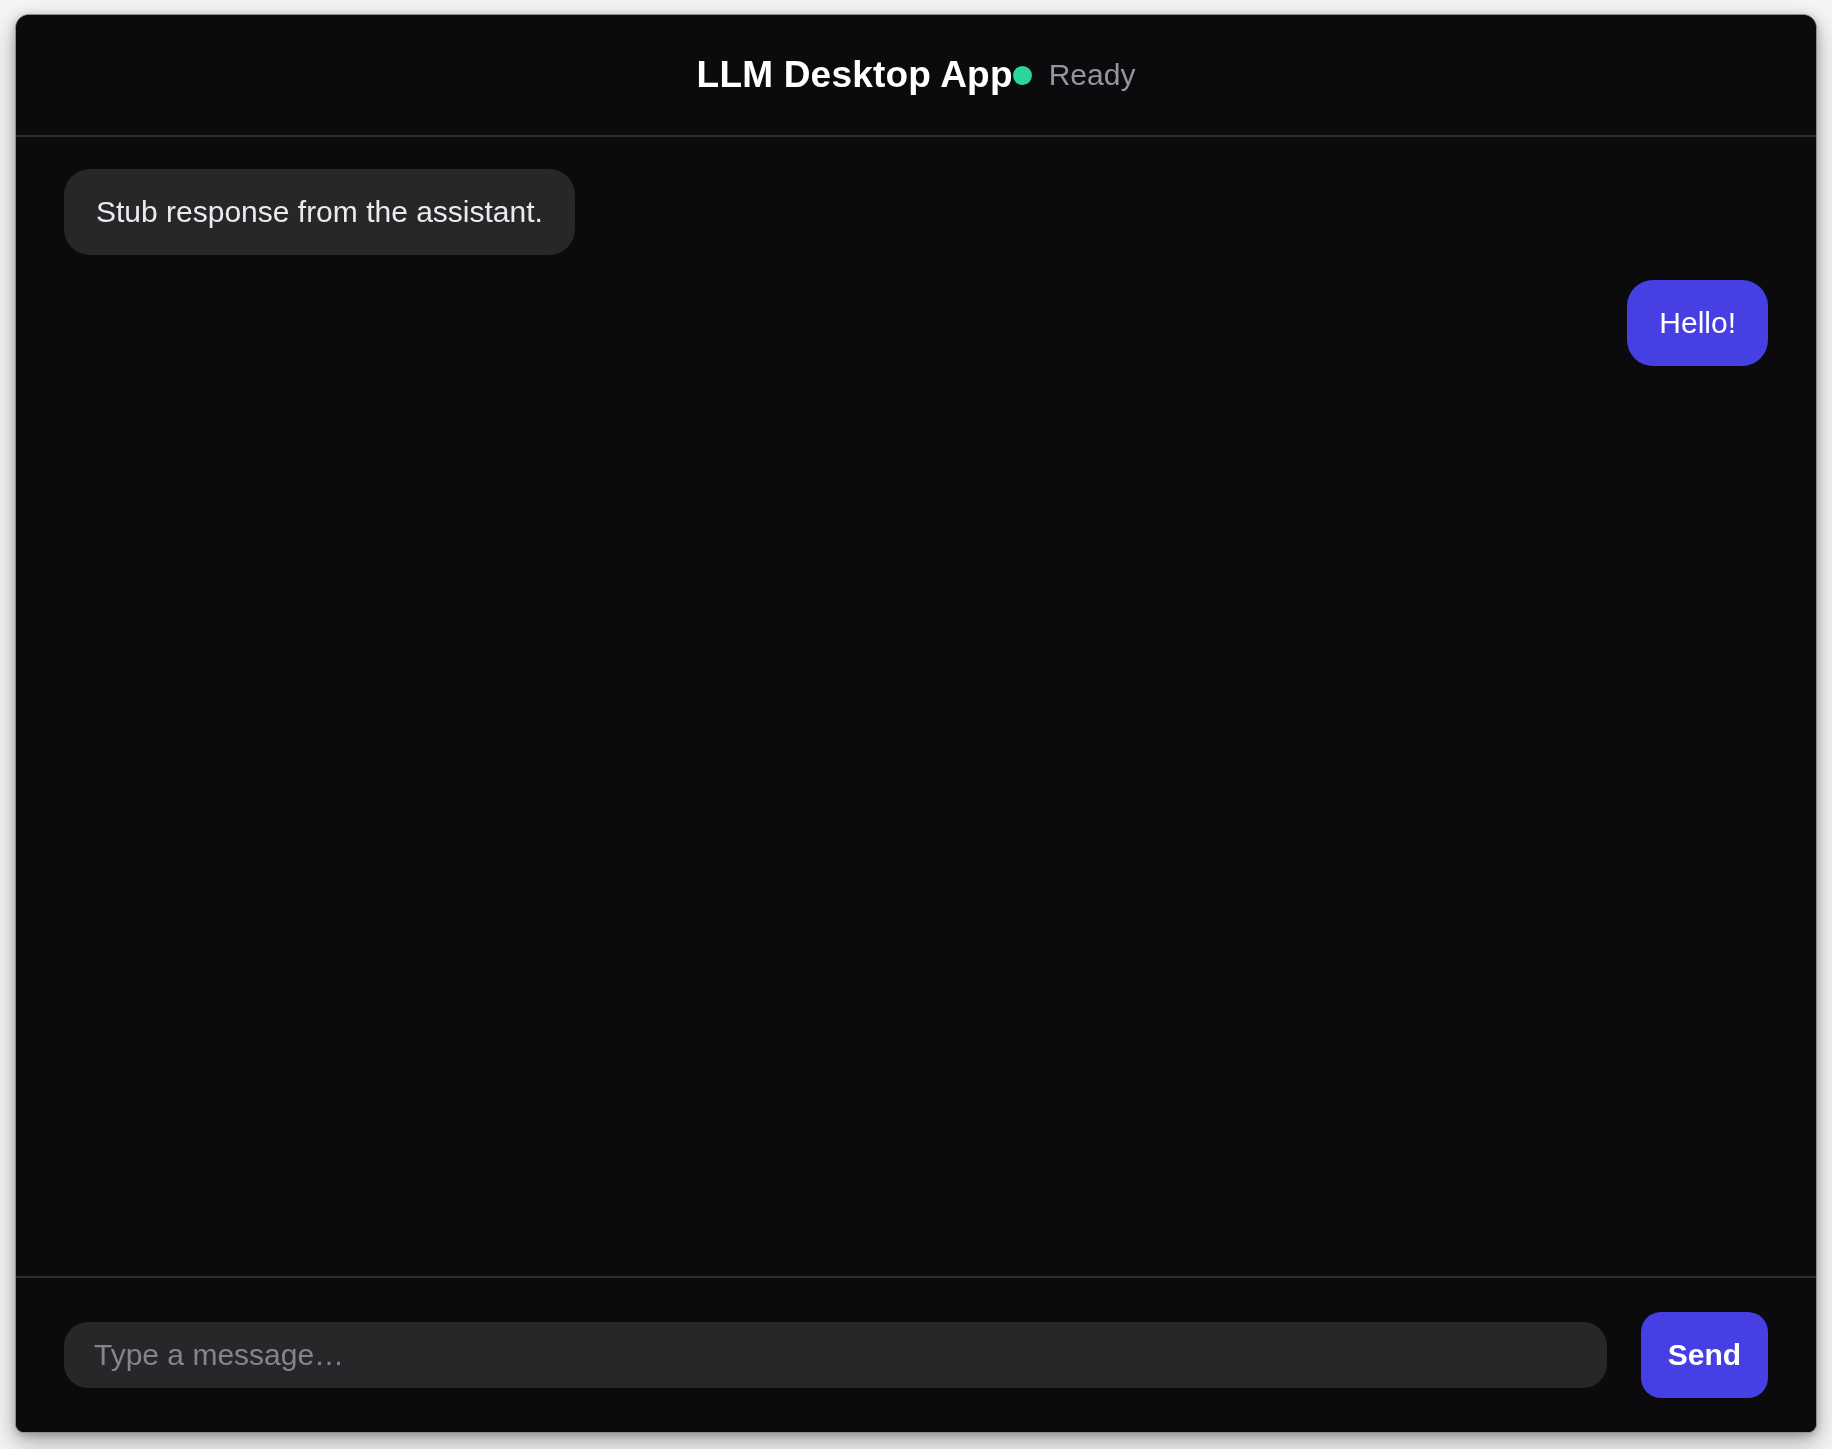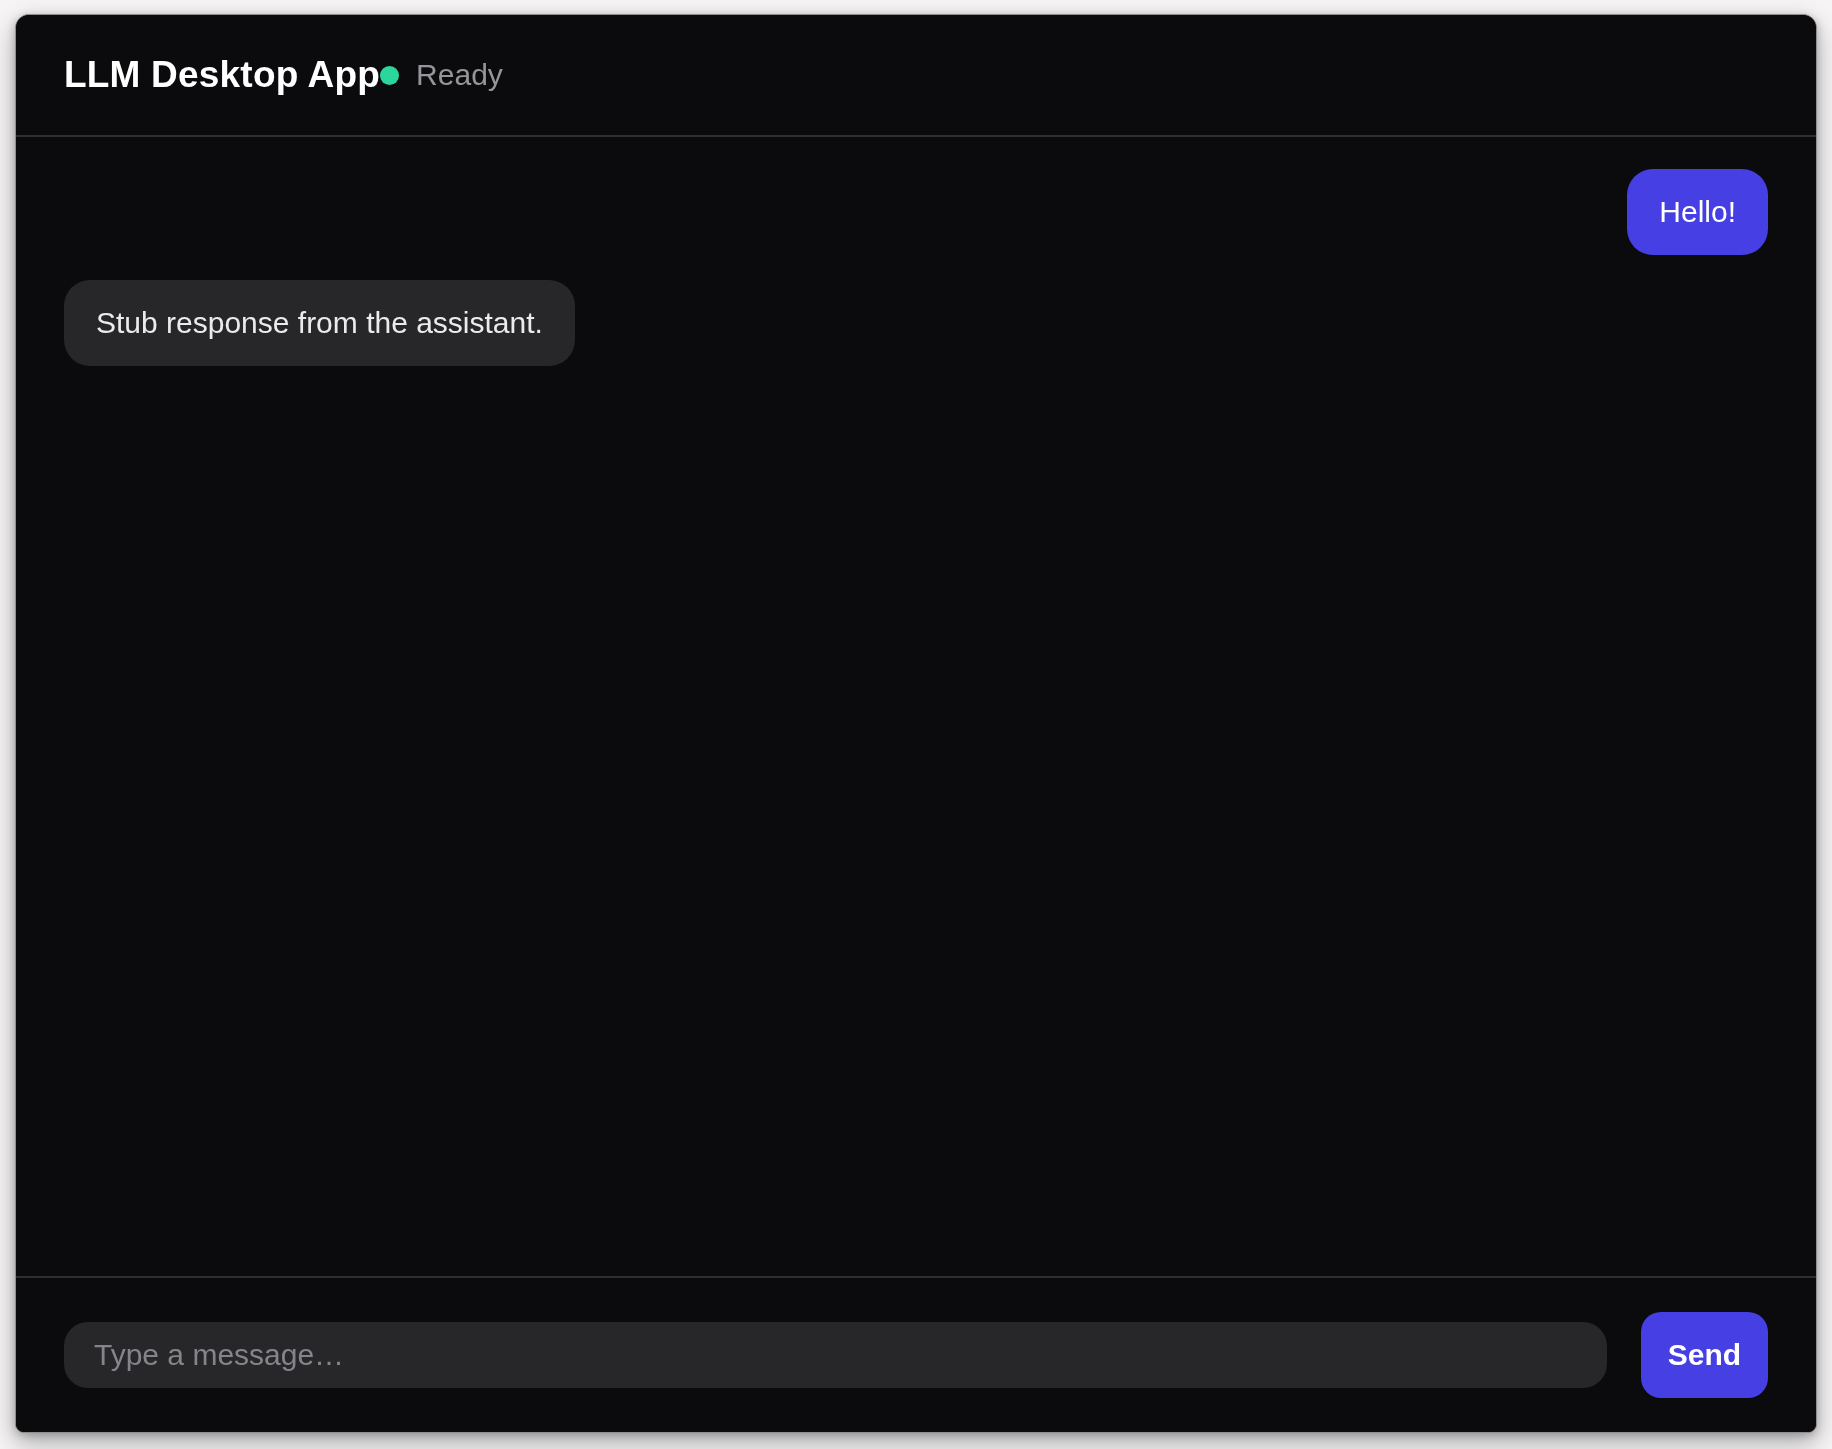--- a/index.html
+++ b/index.html
@@ -45,21 +45,21 @@
   .ctrl{
     width:42px;height:42px;border-radius:50%;
     background:#d7d7d7;border:none;cursor:pointer;
     display:flex;align-items:center;justify-content:center;
     padding:0;
   }
   .ctrl svg{display:block;}
   
   .app-header{
     height:122px;flex:0 0 122px;
-    display:flex;align-items:center;justify-content:flex-start;
+    display:flex;align-items:center;justify-content:center;
     padding:0 48px;
     border-bottom:2px solid var(--divider);
     background:var(--app-bg);
   }
   .app-title{
     font-size:37px;font-weight:700;color:#ffffff;letter-spacing:.2px;
   }
   .status{display:flex;align-items:center;gap:17px;}
   .status-dot{
     width:19px;height:19px;border-radius:50%;
@@ -126,22 +126,22 @@
 
     <div class="app-header">
       <div class="app-title">LLM Desktop App</div>
       <div class="status">
         <span class="status-dot"></span>
         <span class="status-label">Ready</span>
       </div>
     </div>
 
     <div class="chat">
+      <div class="msg assistant">Stub response from the assistant.</div>
       <div class="msg user">Hello!</div>
-      <div class="msg assistant">Stub response from the assistant.</div>
     </div>
 
     <div class="composer">
       <input class="message-input" type="text" placeholder="Type a message…" style="">
       <button class="send-btn">Send</button>
     </div>
 
   </div>
 </div>
 

